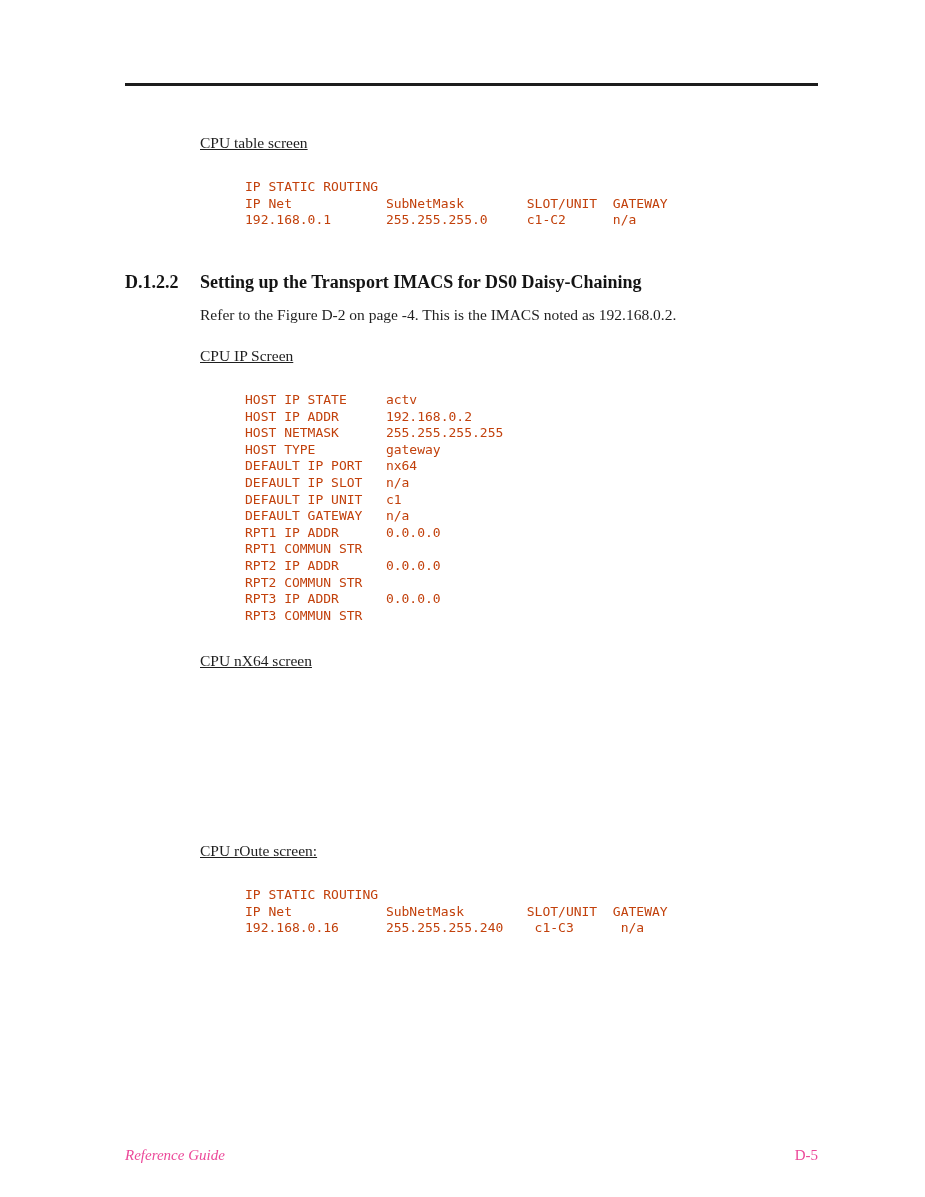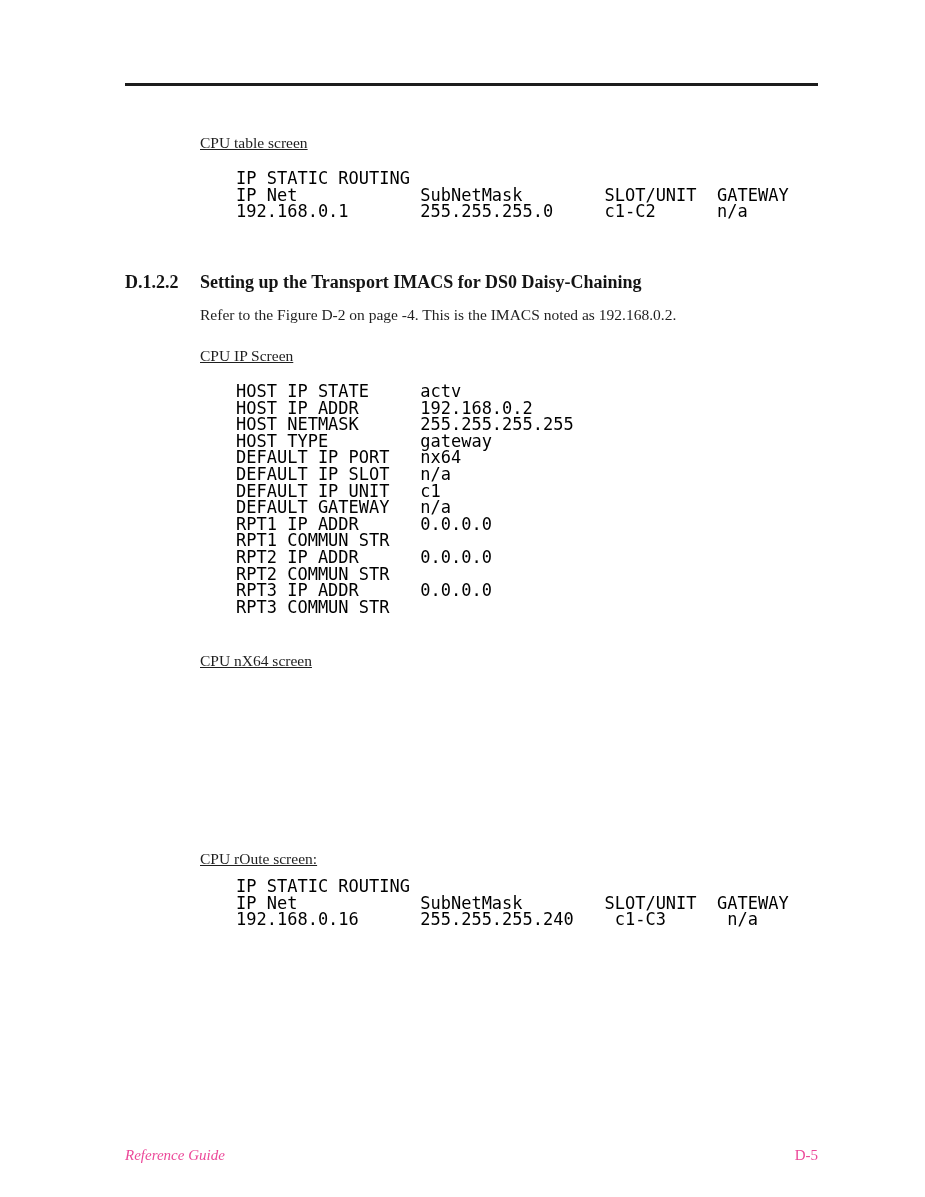--- a/index.html
+++ b/index.html
@@ -58,26 +58,26 @@
     margin: 0;
     font-size: 15.5px;
     line-height: 20px;
     white-space: nowrap;
     color: #1f1f1f;
     text-align: center;
   }
   .mono {
     position: absolute;
     left: 236px;
-    margin: 0;
+    margin: 9px;
     font-family: "DejaVu Sans Mono", "Liberation Mono", monospace;
-    font-size: 17px;
+    font-size: 13px;
     line-height: 16.6px;
     letter-spacing: 0;
-    color: #000000;
+    color: #c2410c;
     white-space: pre;
   }
   .footer {
     position: absolute;
     left: 125px;
     top: 1146px;
     width: 693px;
     font-size: 15px;
     line-height: 19px;
     color: #ec4899;
@@ -90,21 +90,21 @@
     float: right;
     font-style: normal;
   }
   
   #route1-heading { top: 133px; }
   #route1-output  { top: 170px; }
   #ip-heading     { top: 346px; }
   #ip-output      { top: 383px; }
   #nx64-heading   { top: 651px; }
   #nx64-output    { top: 688px; }
-  #route2-heading { top: 841px; margin-top: 8px; }
+  #route2-heading { top: 841px; }
   #route2-output  { top: 878px; }
 </style>
 </head>
 <body>
 
 <div class="page">
 
   <div class="top-rule"></div>
 
   <h4 class="screen-heading" id="route1-heading">CPU table screen</h4>

